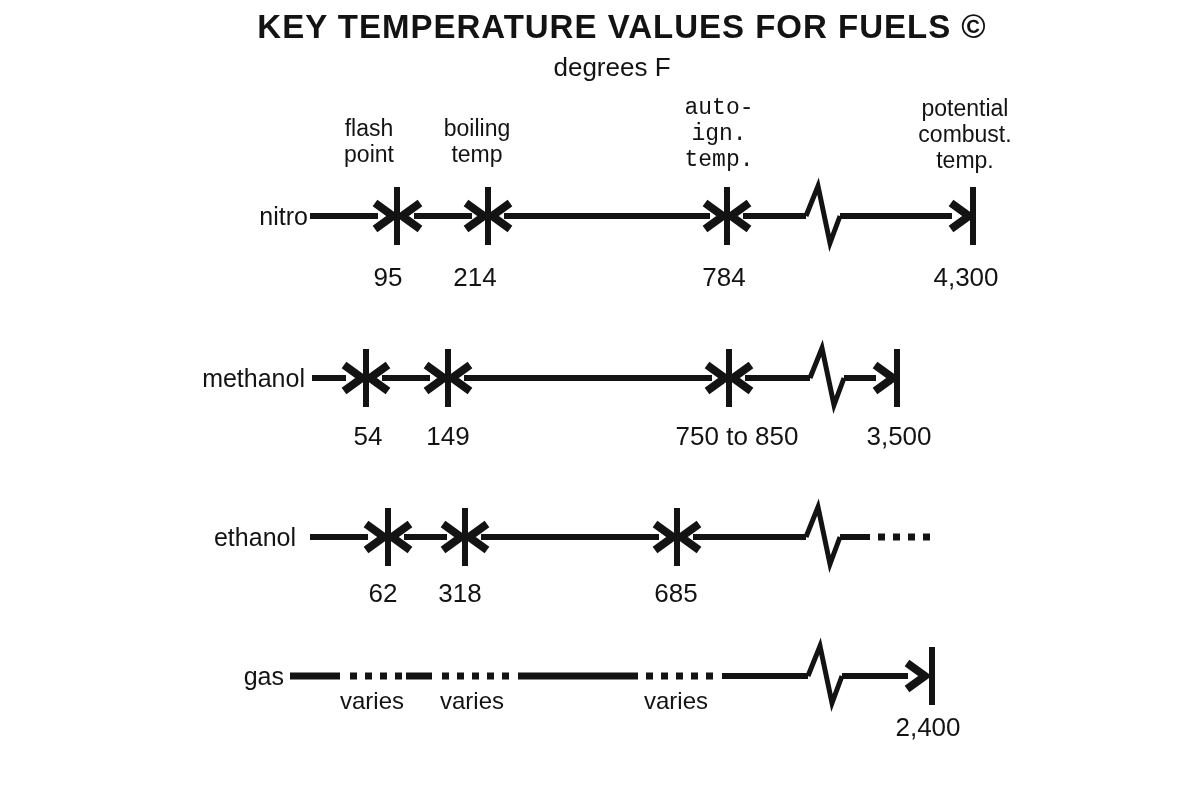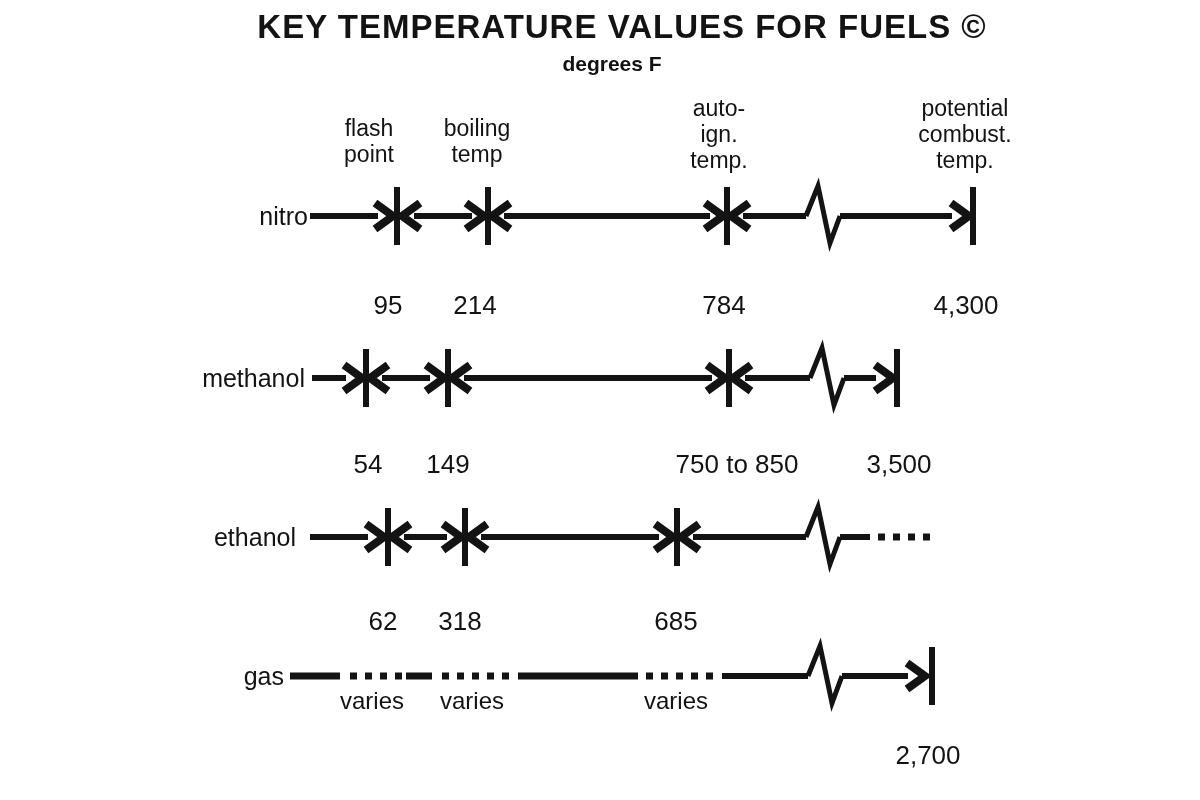--- a/index.html
+++ b/index.html
@@ -1,24 +1,24 @@
 <!DOCTYPE html>
 <html><head>
 <meta charset="utf-8">
 <style>
   html,body{margin:0;padding:0;background:#ffffff;}
   #page{position:relative;width:1200px;height:800px;background:#ffffff;overflow:hidden;
         font-family:"Liberation Sans", sans-serif;color:#131313;}
   .abs{position:absolute;}
   .ctr{transform:translateX(-50%);text-align:center;}
   .title{font-size:33px;font-weight:700;letter-spacing:1px;white-space:nowrap;}
-  .subtitle{font-size:21px;font-weight:700;white-space:nowrap;}
+  .subtitle{font-size:26px;font-weight:400;white-space:nowrap;}
   .colhead{font-size:23px;line-height:26px;white-space:pre-line;text-align:center;}
   .fuel-label{font-size:25px;white-space:nowrap;transform:translate(-100%,-50%);}
-  .val{font-size:26px;white-space:nowrap;margin-top:28px;}
+  .val{font-size:26px;white-space:nowrap;}
   .varies{font-size:24px;white-space:nowrap;}
   .axis-label{font-size:29px;font-weight:700;letter-spacing:1px;white-space:nowrap;}
   svg line, svg path, svg polyline{stroke:#131313;fill:none;}
   .ln{stroke-width:6;}
   .ln7{stroke-width:7;}
   .dots{stroke-width:7;stroke-dasharray:7 8;}
   .tick{stroke-width:6;}
   .head{stroke-width:8;stroke-linejoin:miter;}
   .zig{stroke-width:5;stroke-linejoin:miter;}
 </style>
@@ -27,21 +27,21 @@
 
 <div id="page">
 
   <div class="abs ctr title" style="left:622px;top:8px;">KEY TEMPERATURE VALUES FOR FUELS ©</div>
   <div class="abs ctr subtitle" style="left:612px;top:52px;">degrees F</div>
 
   <div class="abs ctr colhead" style="left:369px;top:115px;">flash
 point</div>
   <div class="abs ctr colhead" style="left:477px;top:115px;">boiling
 temp</div>
-  <div class="abs ctr colhead" style="left:719px;top:95px;">auto-
+  <div class="abs ctr colhead" style="left:719px;top:95px;font-family:Liberation Mono, monospace;">auto-
 ign.
 temp.</div>
   <div class="abs ctr colhead" style="left:932px;top:95px;margin-left:33px;">potential
 combust.
 temp.</div>
 
   <div class="abs fuel-label" style="left:308px;top:216px;">nitro</div>
   <div class="abs fuel-label" style="left:305px;top:378px;">methanol</div>
   <div class="abs fuel-label" style="left:296px;top:537px;">ethanol</div>
   <div class="abs fuel-label" style="left:284px;top:676px;">gas</div>
@@ -132,16 +132,16 @@
   <div class="abs ctr val" style="left:737px;top:421px;">750 to 850</div>
   <div class="abs ctr val" style="left:899px;top:421px;">3,500</div>
 
   <div class="abs ctr val" style="left:383px;top:578px;">62</div>
   <div class="abs ctr val" style="left:460px;top:578px;">318</div>
   <div class="abs ctr val" style="left:676px;top:578px;">685</div>
 
   <div class="abs ctr varies" style="left:372px;top:687px;">varies</div>
   <div class="abs ctr varies" style="left:472px;top:687px;">varies</div>
   <div class="abs ctr varies" style="left:676px;top:687px;">varies</div>
-  <div class="abs ctr val" style="left:928px;top:712px;">2,700</div>
+  <div class="abs ctr val" style="left:928px;top:712px;">2,400</div>
 
 
 </div>
 
 </body></html>

